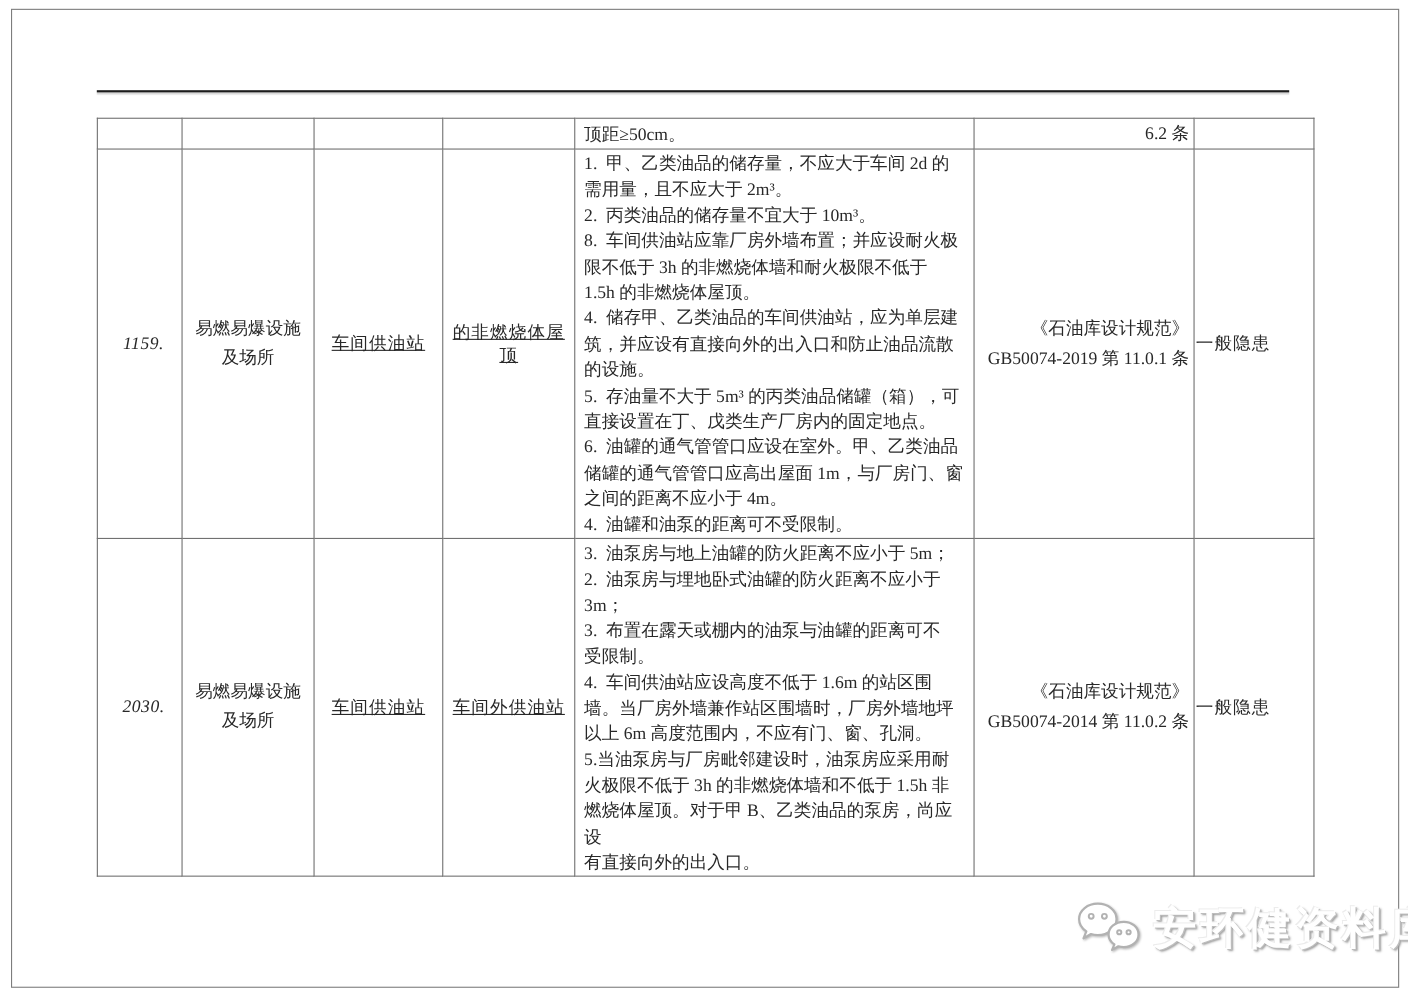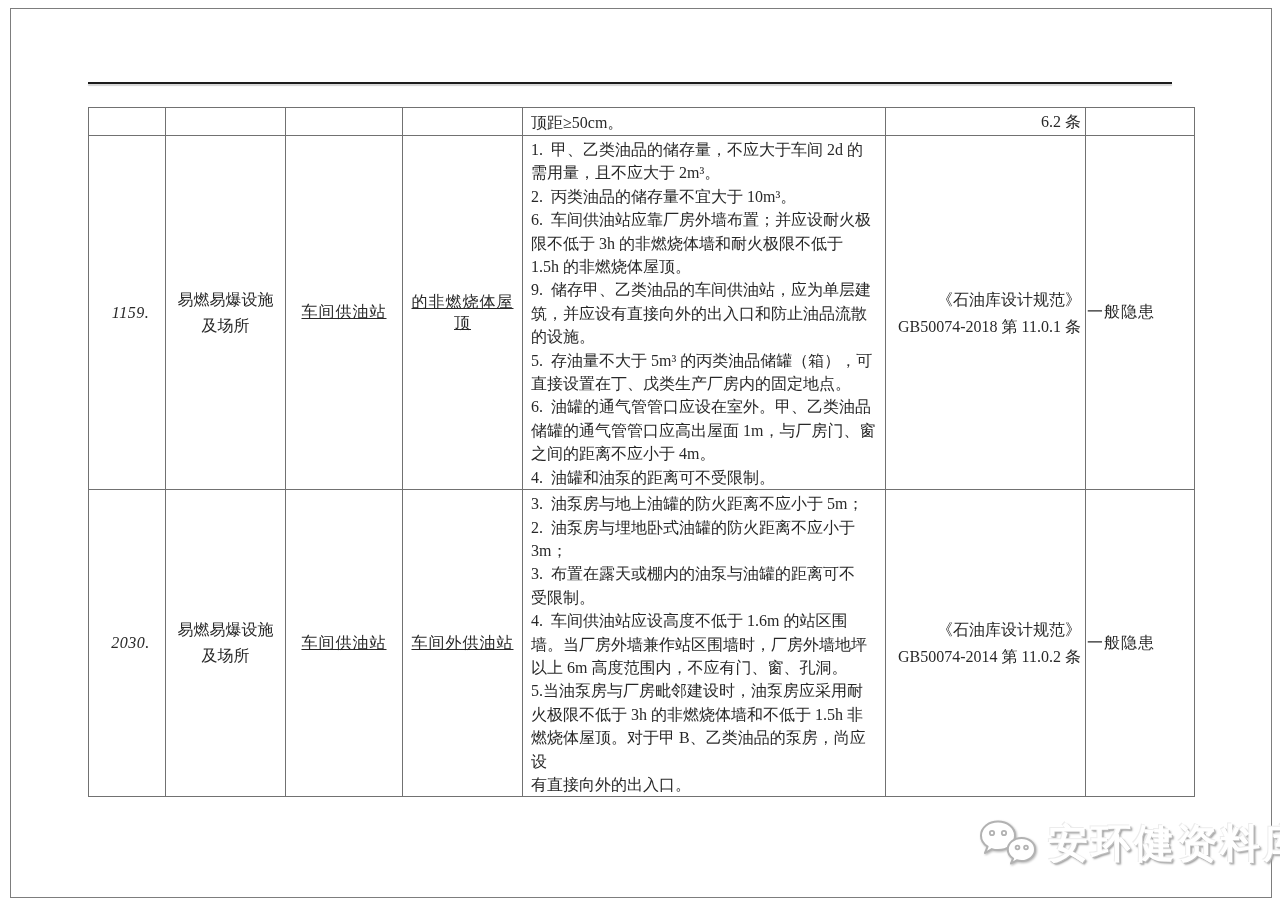--- a/index.html
+++ b/index.html
@@ -81,36 +81,36 @@
     </tr>
     <tr class="r-1159">
       <td class="c-id">1159.</td>
       <td class="c-cat">易燃易爆设施及场所</td>
       <td class="c-sys">车间供油站</td>
       <td class="c-item">的非燃烧体屋顶</td>
       <td class="c-content">
           <div class="line">1.  甲、乙类油品的储存量，不应大于车间 2d 的
 需用量，且不应大于 2m³。</div>
           <div class="line">2.  丙类油品的储存量不宜大于 10m³。</div>
-          <div class="line">6.  车间供油站应靠厂房外墙布置；并应设耐火极
+          <div class="line">8.  车间供油站应靠厂房外墙布置；并应设耐火极
 限不低于 3h 的非燃烧体墙和耐火极限不低于
 1.5h 的非燃烧体屋顶。</div>
-          <div class="line">9.  储存甲、乙类油品的车间供油站，应为单层建
+          <div class="line">4.  储存甲、乙类油品的车间供油站，应为单层建
 筑，并应设有直接向外的出入口和防止油品流散
 的设施。</div>
           <div class="line">5.  存油量不大于 5m³ 的丙类油品储罐（箱），可
 直接设置在丁、戊类生产厂房内的固定地点。</div>
           <div class="line">6.  油罐的通气管管口应设在室外。甲、乙类油品
 储罐的通气管管口应高出屋面 1m，与厂房门、窗
 之间的距离不应小于 4m。</div>
           <div class="line">4.  油罐和油泵的距离可不受限制。</div>
         </td>
       <td class="c-basis">
           <div class="bline">《石油库设计规范》</div>
-          <div class="bline">GB50074-2018 第 11.0.1 条</div>
+          <div class="bline">GB50074-2019 第 11.0.1 条</div>
         </td>
       <td class="c-level">一般隐患</td>
     </tr>
     <tr class="r-1160">
       <td class="c-id">2030.</td>
       <td class="c-cat">易燃易爆设施及场所</td>
       <td class="c-sys">车间供油站</td>
       <td class="c-item">车间外供油站</td>
       <td class="c-content">
           <div class="line">3.  油泵房与地上油罐的防火距离不应小于 5m；</div>

